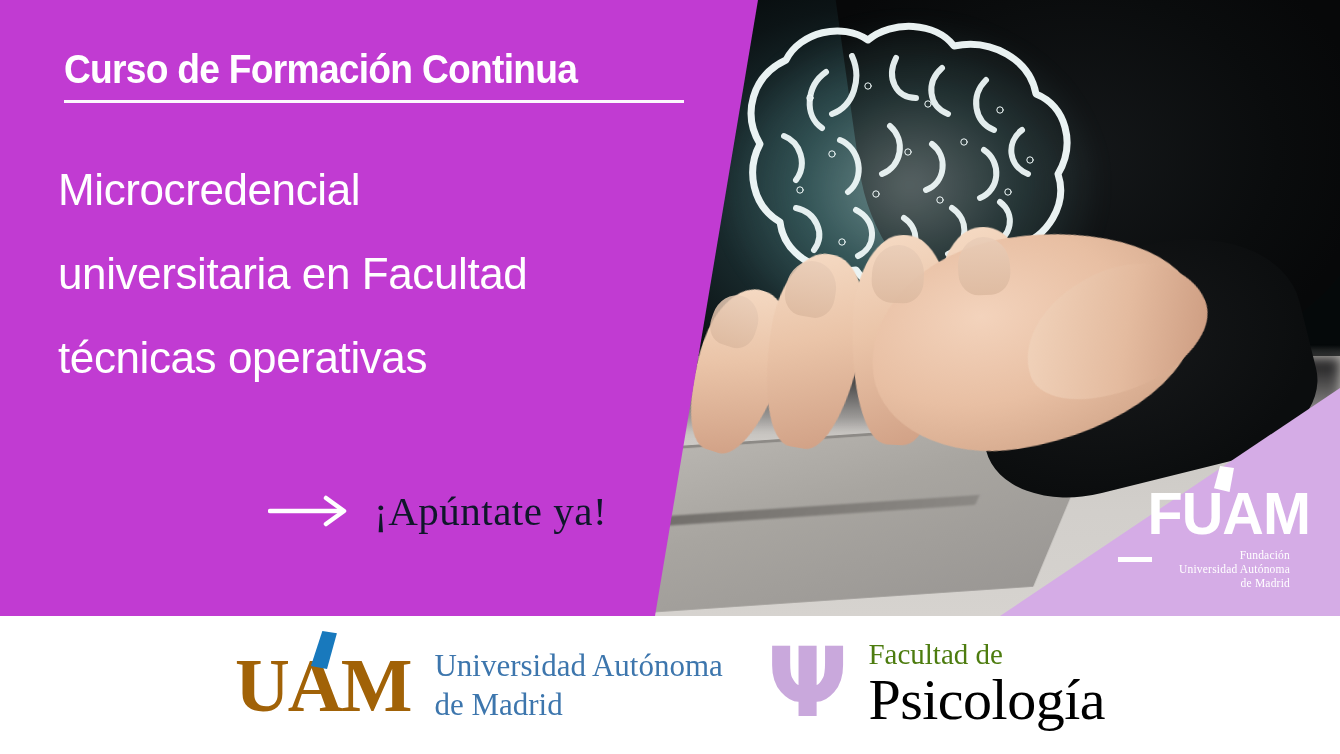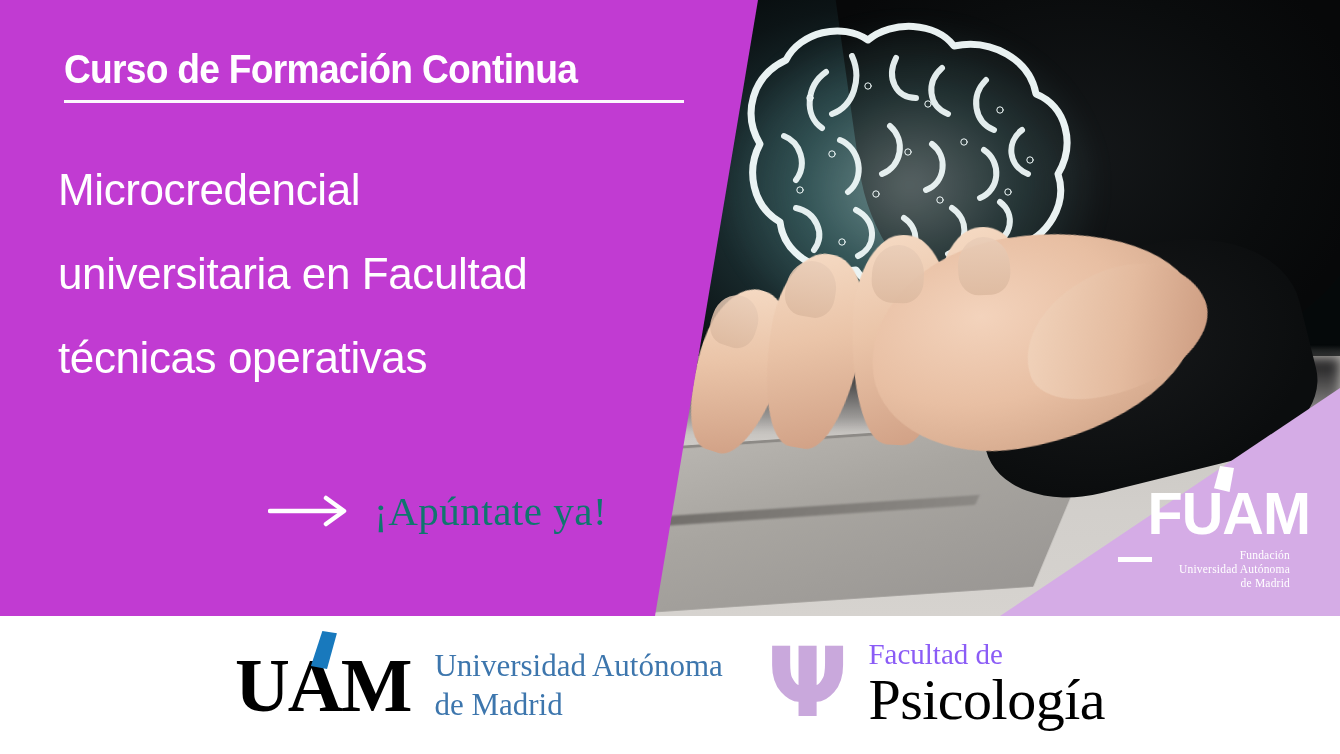--- a/index.html
+++ b/index.html
@@ -226,21 +226,21 @@
     z-index:6;
     display:flex;
     align-items:center;
     gap:22px;
   }
   .cta-arrow {
     display:block;
     width:84px; height:34px;
   }
   .cta-text {
-    color:#0f766e;
+    color:#0f172a;
     font-family:"Liberation Serif", serif;
     font-size:41px;
     font-weight:400;
     letter-spacing:0.5px;
     white-space:nowrap;
   }
 
   
   .fuam {
     position:absolute;
@@ -312,21 +312,21 @@
   
   .uam {
     display:flex;
     align-items:center;
     gap:24px;
   }
   .uam-mark {
     position:relative;
     font-size:76px;
     font-weight:bold;
-    color:#000000;
+    color:#a16207;
     line-height:76px;
     letter-spacing:-2px;
     font-family:"Liberation Serif", serif;
   }
   .uam-tick {
     position:absolute;
     left:76px; top:-16px;
     width:26px; height:38px;
     background:#1879bd;
     clip-path:polygon(44% 0, 100% 6%, 62% 100%, 0 92%);
@@ -348,21 +348,21 @@
   .psi-glyph {
     color:#c9a8dc;
     font-size:96px;
     line-height:80px;
     font-family:"DejaVu Sans", sans-serif;
     font-weight:bold;
     margin-top:-4px;
   }
   .psico-stack { display:flex; flex-direction:column; }
   .psico-top {
-    color:#8b5cf6;
+    color:#4d7c0f;
     font-family:"Liberation Serif", serif;
     font-size:29px;
     line-height:30px;
     white-space:nowrap;
   }
   .psico-main {
     color:#000000;
     font-family:"Liberation Serif", serif;
     font-size:58px;
     line-height:62px;

